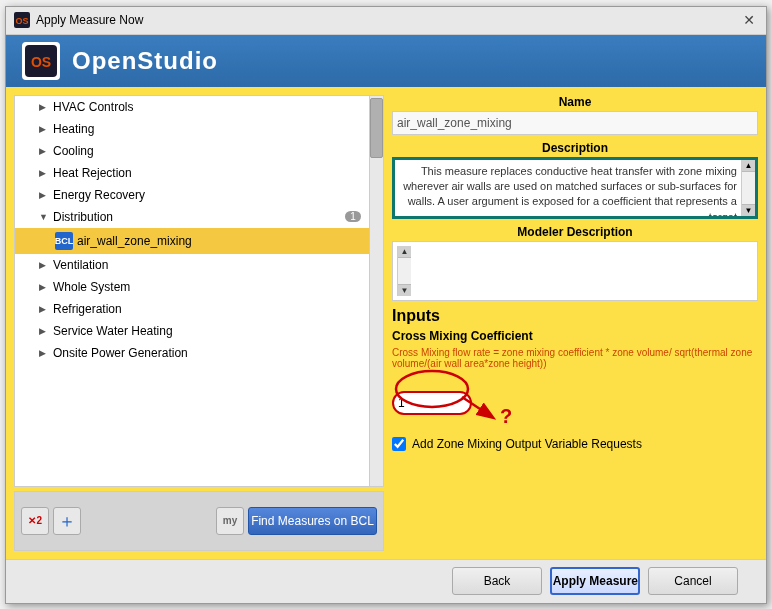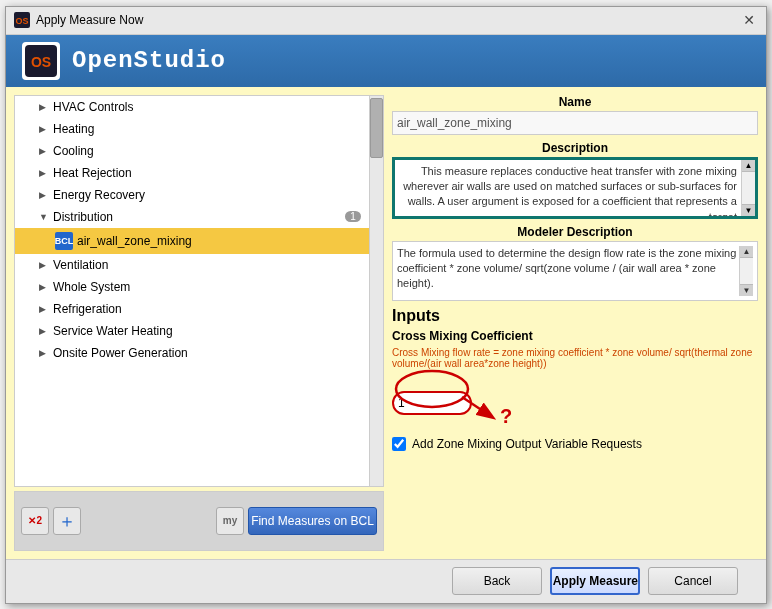--- a/index.html
+++ b/index.html
@@ -10,21 +10,21 @@
       display: flex;
       justify-content: center;
       align-items: center;
       width: 772px;
       height: 609px;
       overflow: hidden;
     }
     .dialog {
       width: 762px;
       height: 598px;
-      background: #fef9c3;
+      background: #fde047;
       border: 1px solid #999;
       box-shadow: 2px 2px 8px rgba(0,0,0,0.4);
       display: flex;
       flex-direction: column;
     }
     .title-bar {
       background: #e8e8e8;
       border-bottom: 1px solid #ccc;
       height: 28px;
       display: flex;
@@ -73,21 +73,20 @@
       margin-right: 12px;
       font-weight: bold;
       font-size: 16px;
       color: #d04000;
     }
     .header-title {
       color: #fff;
       font-size: 24px;
       font-weight: bold;
       letter-spacing: 1px;
-      font-family: Liberation Mono, monospace;
     }
     .main-content {
       display: flex;
       flex: 1;
       overflow: hidden;
       padding: 8px;
       gap: 8px;
     }
     .left-panel {
       width: 370px;
@@ -490,21 +489,20 @@
             <div class="desc-scrollbar-btn">▲</div>
             <div class="desc-scrollbar-track"></div>
             <div class="desc-scrollbar-btn-bottom">▼</div>
           </div>
         </div>
       </div>
 
       <div class="field-group">
         <span class="field-label">Modeler Description</span>
         <div class="field-textarea-modeler" style="border:1px solid #ccc;">
-          <div class="modeler-text-area">The formula used to determine the design flow rate is the zone mixing coefficient * zone volume/ sqrt(zone volume / (air wall area * zone height).</div>
           <div class="modeler-scrollbar">
             <div class="desc-scrollbar-btn">▲</div>
             <div class="desc-scrollbar-track"></div>
             <div class="desc-scrollbar-btn-bottom">▼</div>
           </div>
         </div>
       </div>
 
       <div class="inputs-section">
         <span class="inputs-label">Inputs</span>

